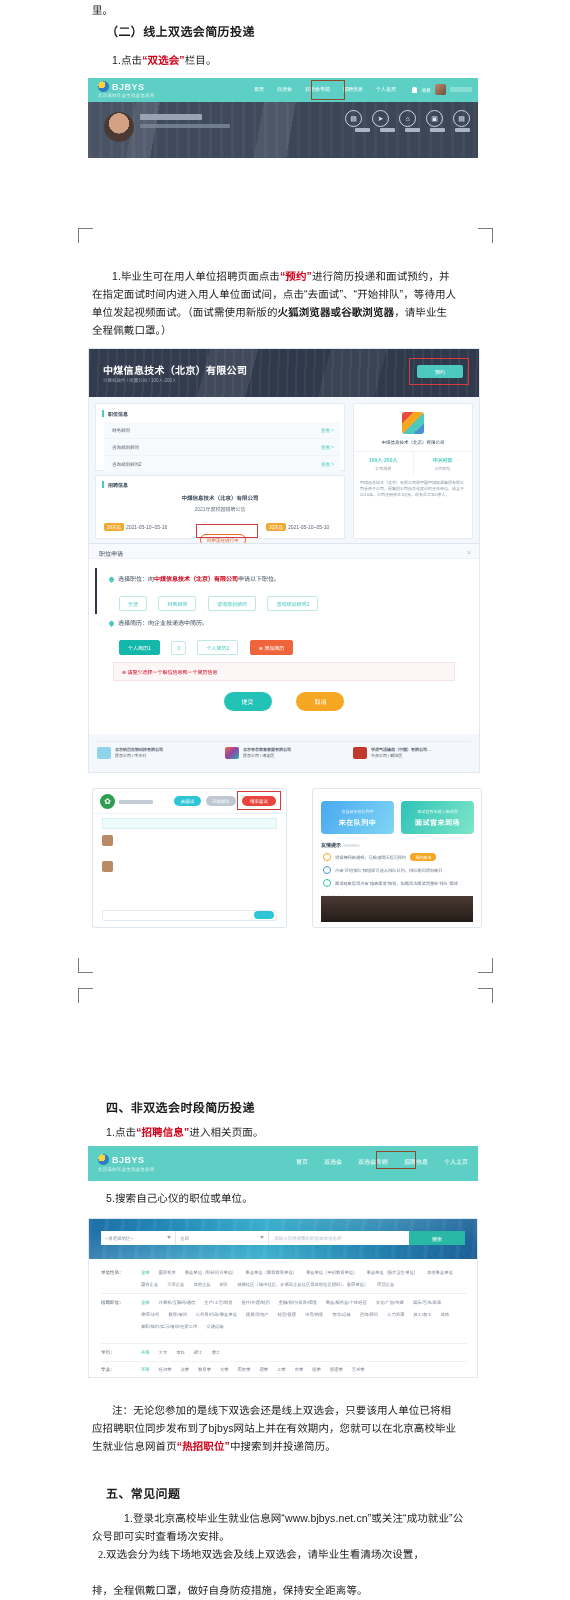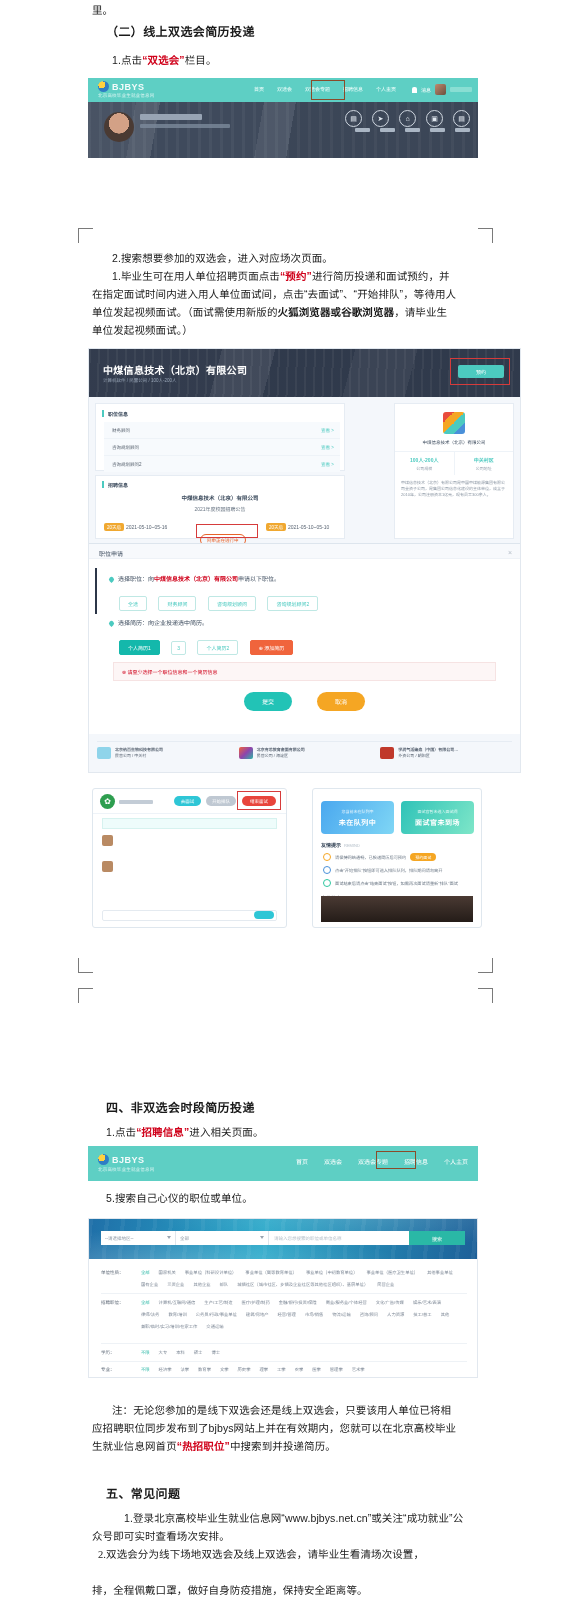--- a/index.html
+++ b/index.html
@@ -227,31 +227,30 @@
       <div class="icl">
         <span></span>
         <span></span>
         <span></span>
         <span></span>
         <span></span>
       </div>
     </div>
   </div>
 
-  <div class="txt" style="left:112px;top:250px;">2.搜索想要参加的双选会，进入对应场次页面。</div>
   <div class="txt" style="left:112px;top:268px;">
     <span>1.毕业生可在用人单位招聘页面点击</span><span class="red">“预约”</span><span>进行简历投递和面试预约，并</span>
   </div>
   <div class="txt" style="left:92px;top:286px;">在指定面试时间内进入用人单位面试间，点击“去面试”、“开始排队”，等待用人</div>
   <div class="txt" style="left:92px;top:304px;">
     <span>单位发起视频面试。（面试需使用新版的</span><span class="bold">火狐浏览器或谷歌浏览器</span><span>，请毕业生</span>
   </div>
-  <div class="txt" style="left:92px;top:322px;">单位发起视频面试。）</div>
-
-  <div class="shot" style="left:88px;top:348px;width:433px;height:425px;border:1px solid #e2e8ef;box-sizing:border-box;">
+  <div class="txt" style="left:92px;top:322px;">全程佩戴口罩。）</div>
+
+  <div class="shot" style="left:88px;top:348px;width:392px;height:425px;border:1px solid #e2e8ef;box-sizing:border-box;">
     <div class="s2hdr">
       <div class="cname">中煤信息技术（北京）有限公司</div>
       <div class="csub">计算机软件 / 民营公司 / 100人-200人</div>
       <div class="bkbtn">预约</div>
       <div class="bkhl"></div>
     </div>
 
     <div class="s2body">
 
       <div class="card" style="left:6px;top:6px;width:250px;height:68px;">

